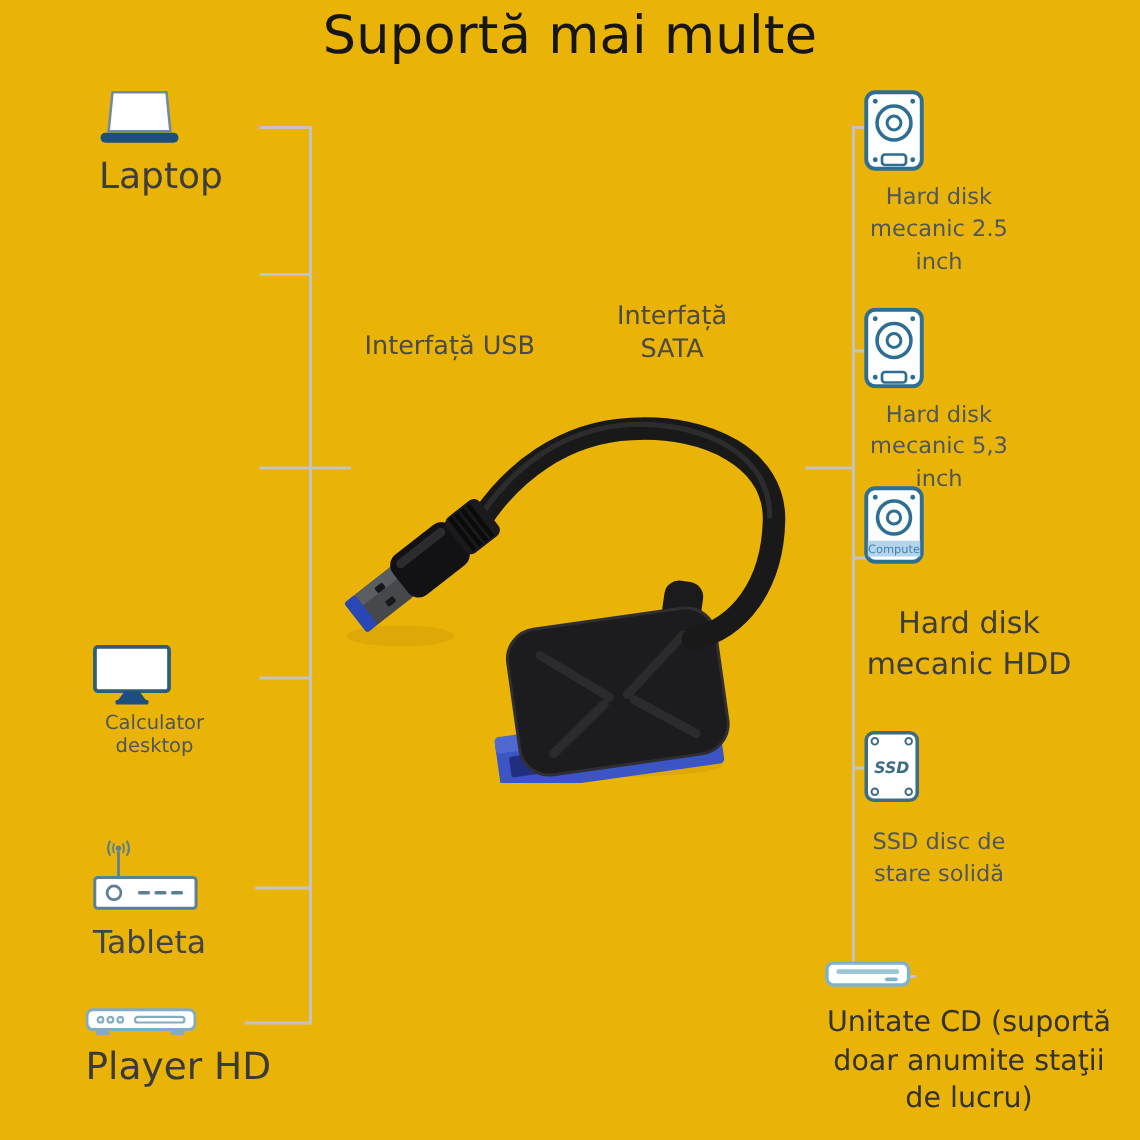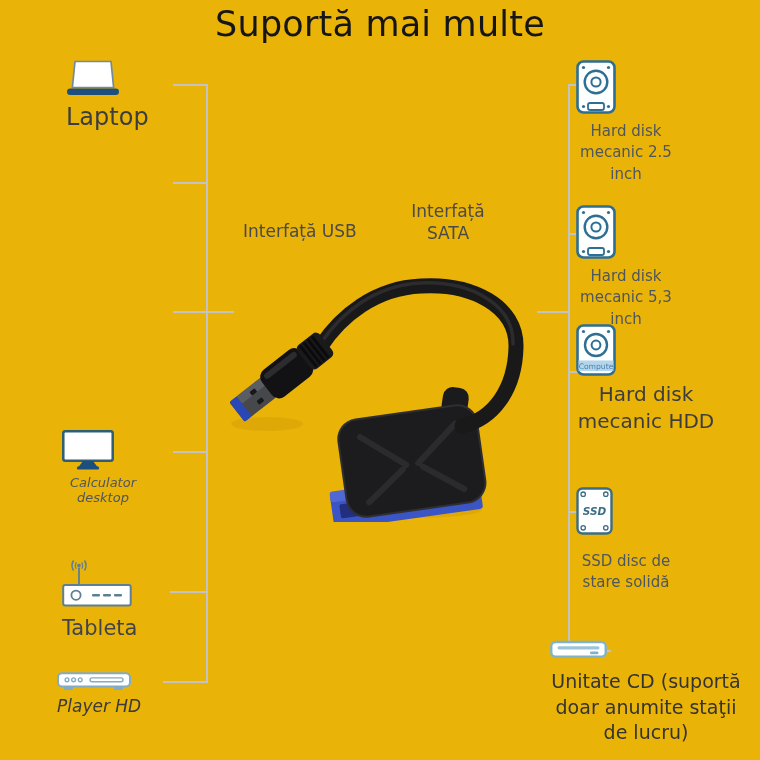--- a/index.html
+++ b/index.html
@@ -9,25 +9,25 @@
   .title{position:absolute;left:0;top:5px;width:100%;text-align:center;
          font-size:35px;line-height:39px;color:#161616;font-weight:500;letter-spacing:.2px;}
   .ln{position:absolute;background:#c3c3c3;}
   .ln.h{height:1.6px;}
   .ln.v{width:1.6px;}
   .dev{position:absolute;display:flex;flex-direction:column;align-items:flex-start;}
   .lbl{color:#3d3d3d;text-align:center;}
   .lbl-laptop{font-size:24px;margin-top:6px;color:#3d3d3d;}
   .lbl-tv{font-size:14px;margin-top:10px;color:#4d5560;white-space:nowrap;}
   .lbl-tablet{font-size:19px;margin-top:9px;color:#41454a;}
-  .lbl-desktop{font-size:13px;margin-top:5px;line-height:1.18;color:#4d5560;width:82px;font-style:italic;}
+  .lbl-desktop{font-size:13px;margin-top:5px;line-height:1.18;color:#4d5560;width:82px;}
   .lbl-router{font-size:21px;margin-top:9px;color:#41454a;}
-  .lbl-player{font-size:17px;margin-top:5px;color:#3a3a3a;font-style:italic;}
+  .lbl-player{font-size:25px;margin-top:5px;color:#3a3a3a;}
   .lbl-rsmall{font-size:15px;margin-top:7px;line-height:1.42;color:#4e565e;width:100px;}
-  .lbl-rbig{font-size:20px;margin-top:5px;line-height:1.35;color:#3d3d3d;width:140px;}
+  .lbl-rbig{font-size:20px;margin-top:26px;line-height:1.35;color:#3d3d3d;width:140px;}
   .lbl-cd{font-size:19px;margin-top:7px;line-height:1.35;color:#333333;width:192px;}
   .iface{position:absolute;font-size:17px;color:#4a4a4a;}
   .iface.sata{width:84px;text-align:center;line-height:1.3;}
   svg{display:block;}
 </style>
 </head>
 <body>
 
 <div class="canvas">
 

